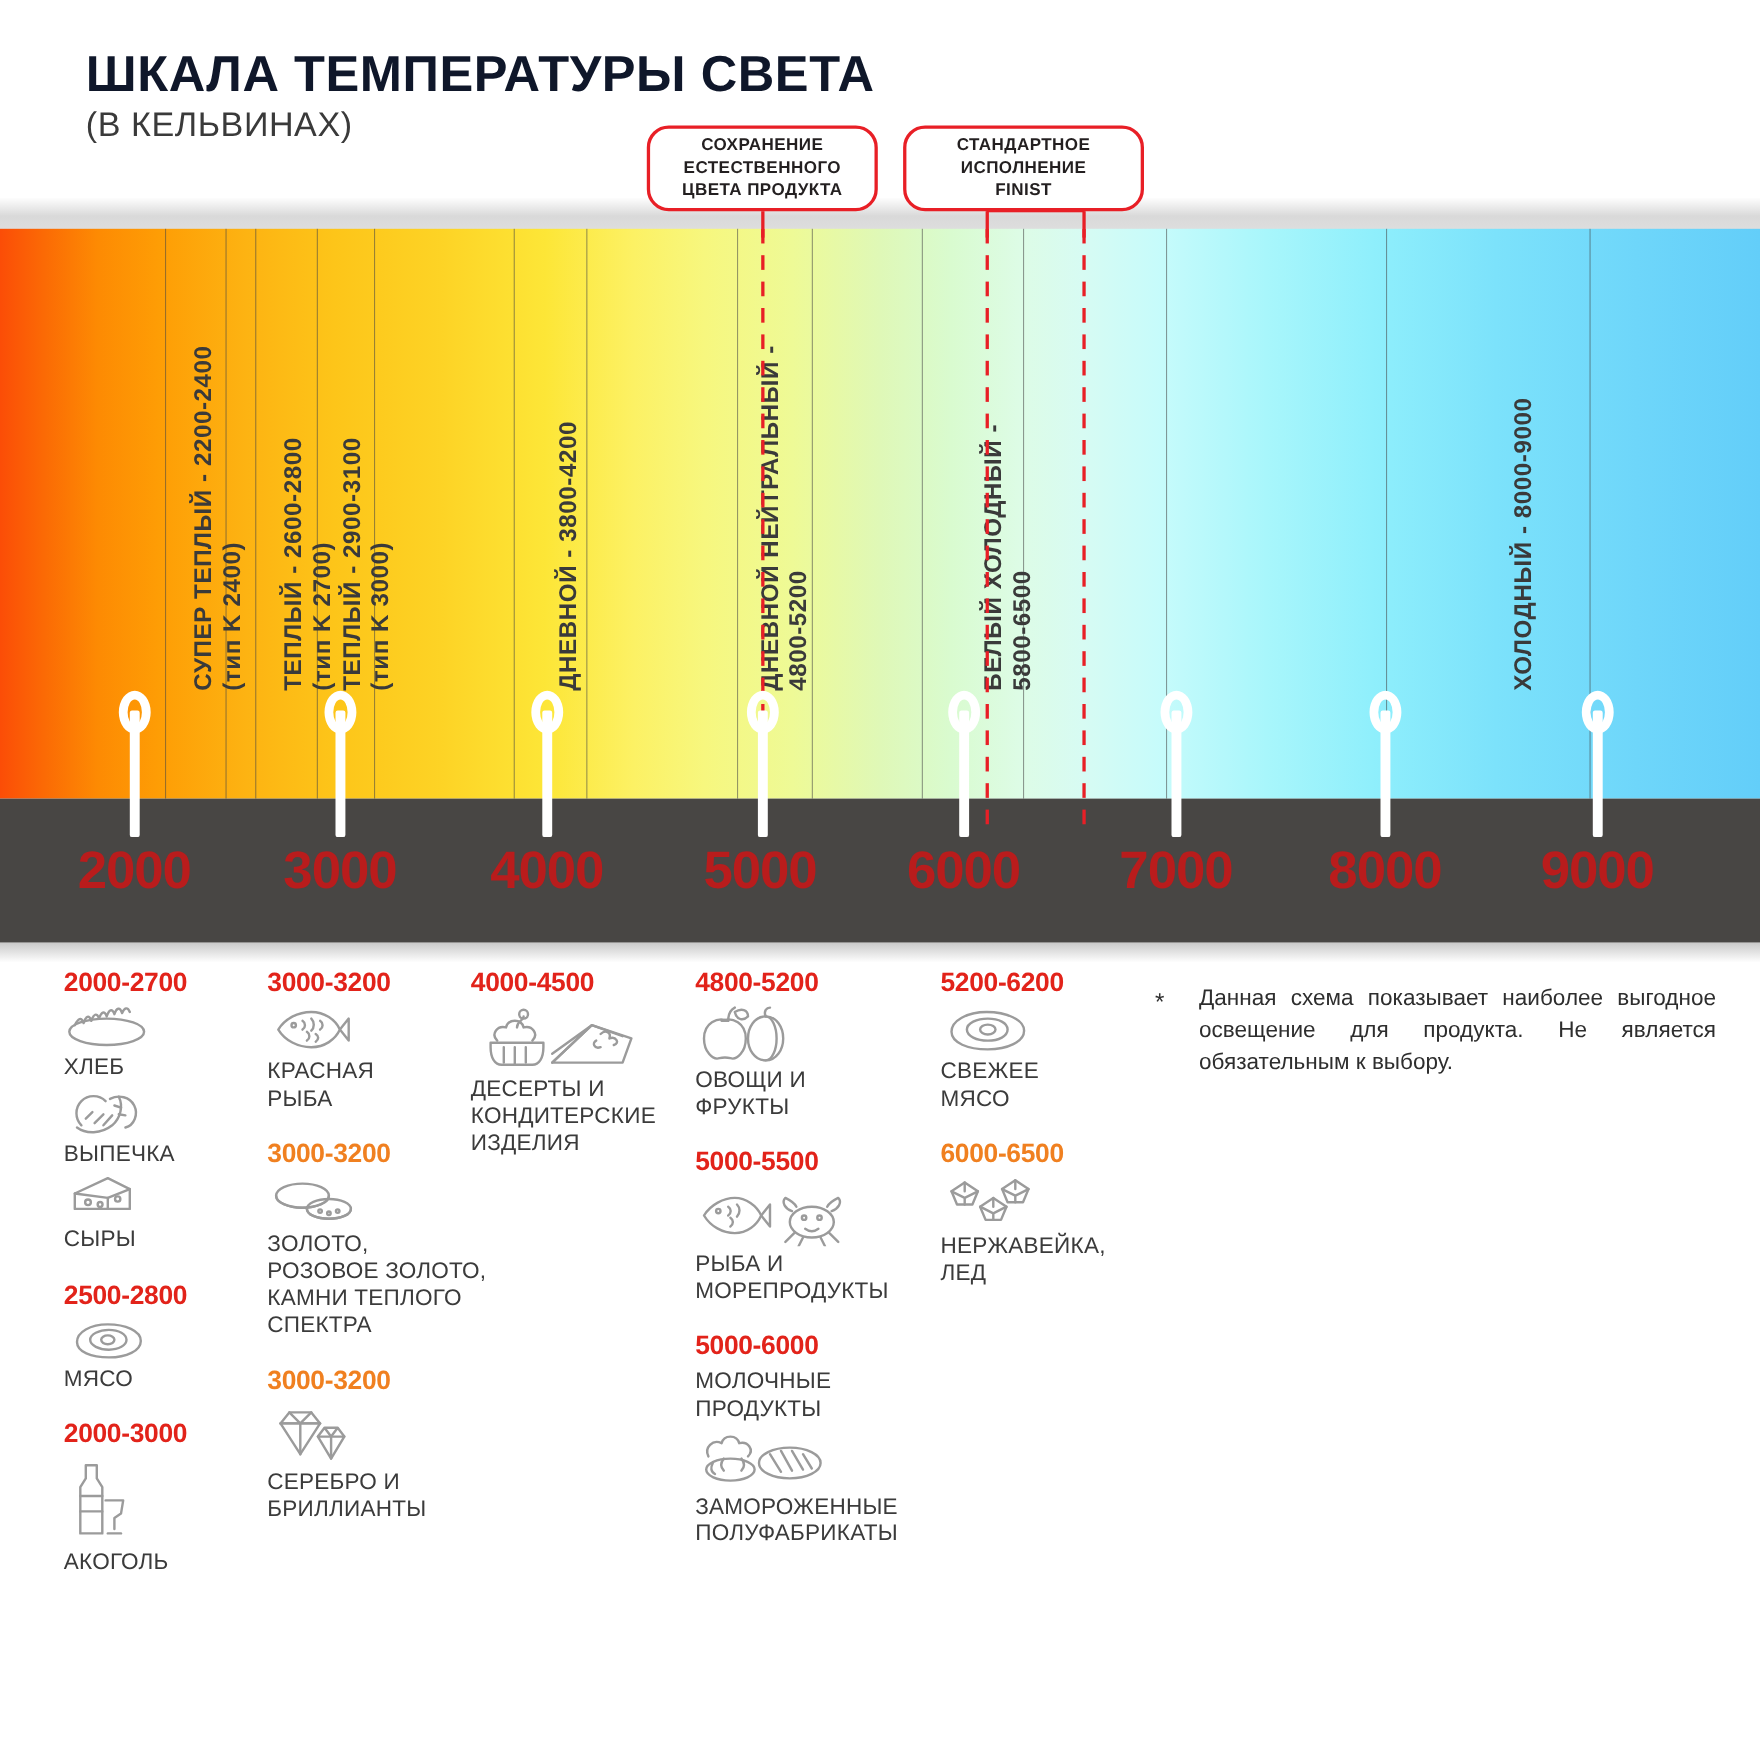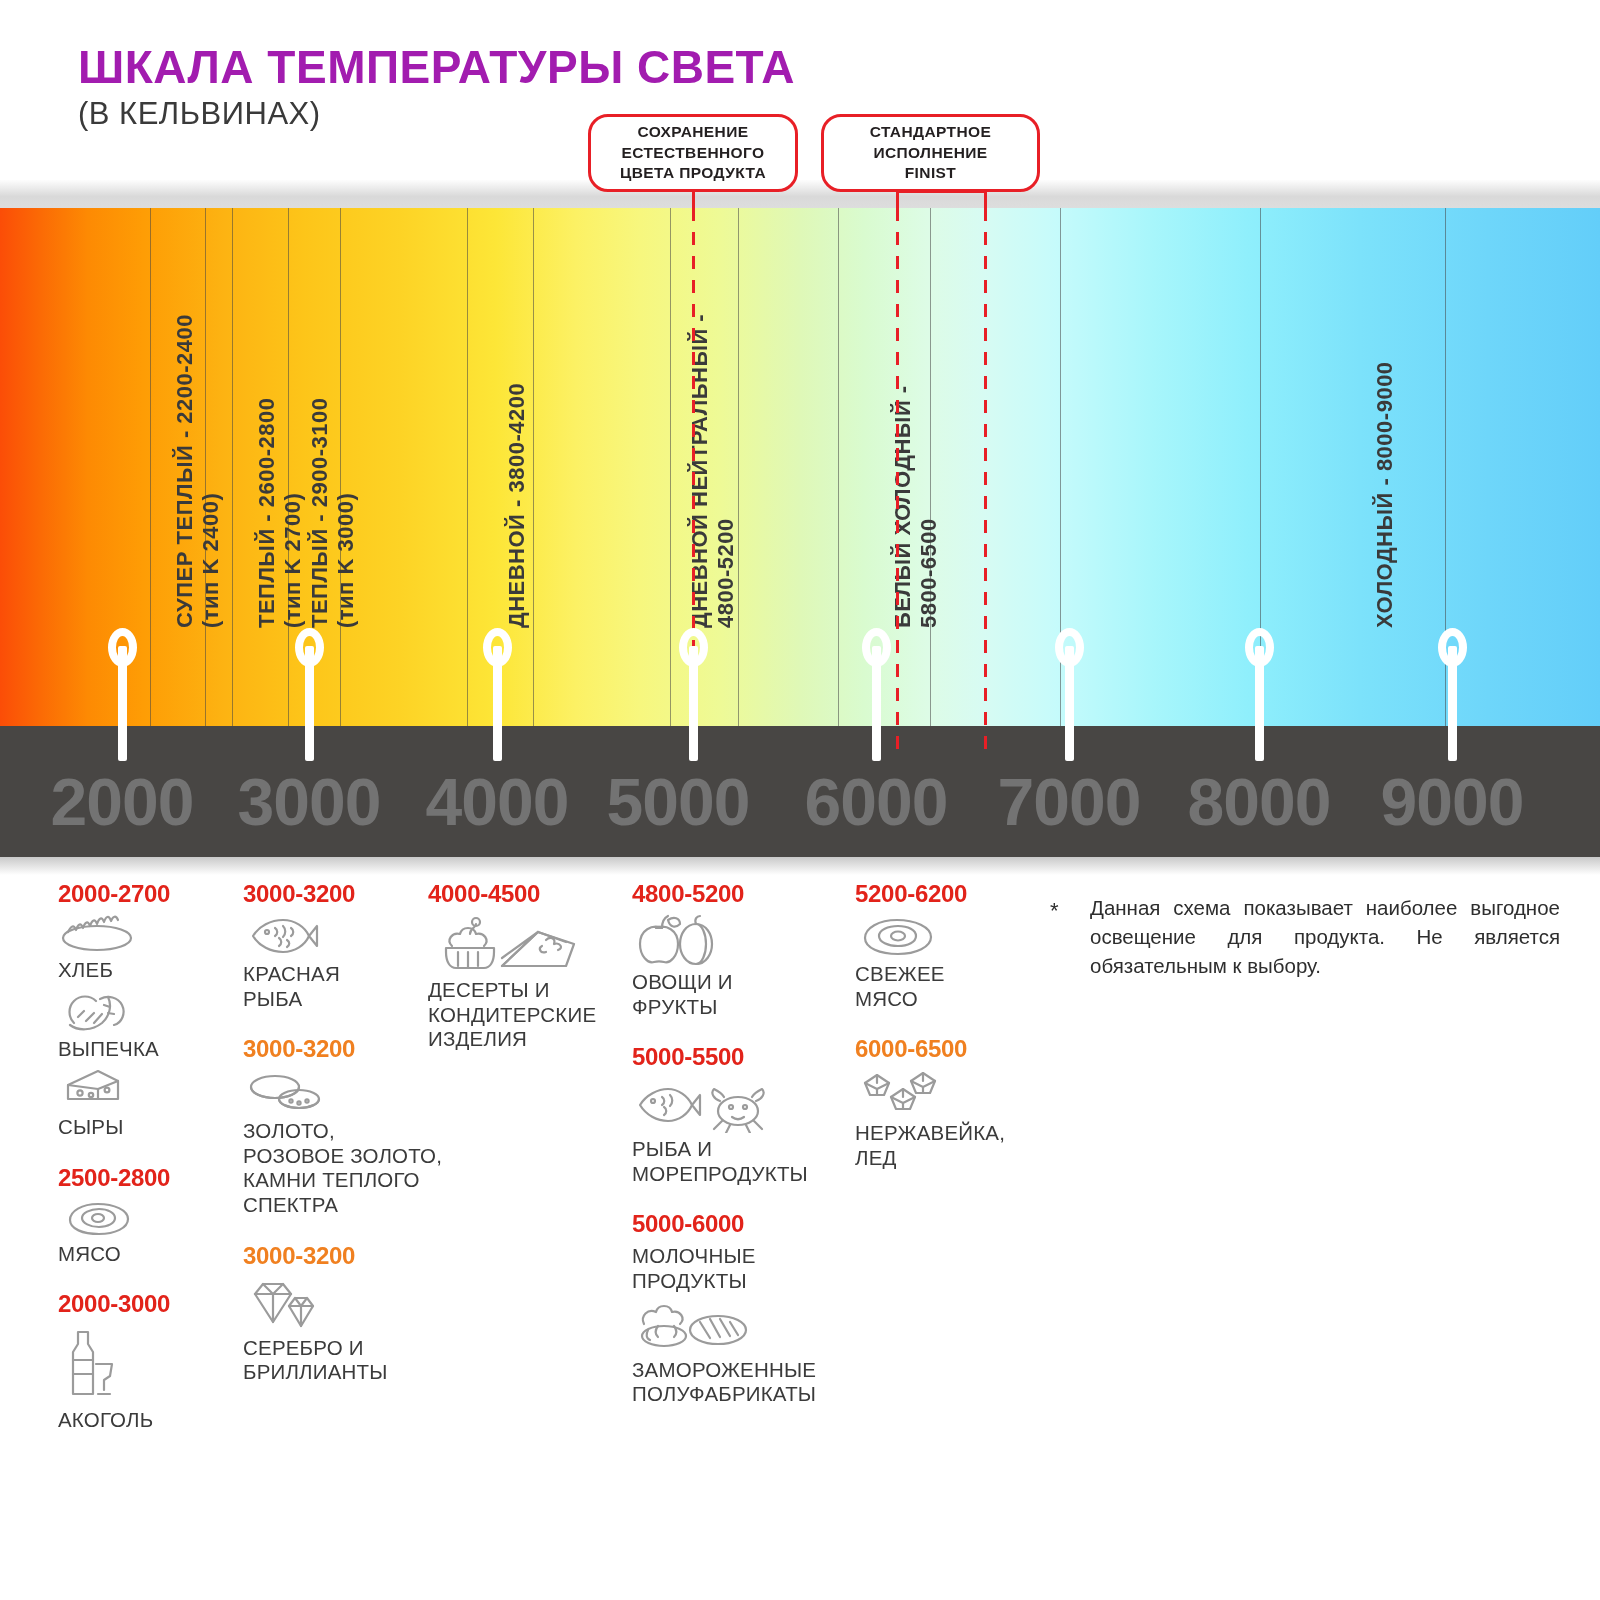--- a/index.html
+++ b/index.html
@@ -9,21 +9,21 @@
     font-family:"Liberation Sans", sans-serif;
     overflow:hidden;
     position:relative;
   }
 
   
   #header{position:absolute;left:0;top:0;width:1600px;height:205px;}
   #title{
     position:absolute;left:78px;top:40px;
     font-size:46px;font-weight:bold;letter-spacing:.5px;
-    color:#a21caf;font-family:"Liberation Sans",sans-serif;
+    color:#0f172a;font-family:"Liberation Sans",sans-serif;
   }
   #subtitle{
     position:absolute;left:78px;top:96px;
     font-size:31px;color:#3a3a3a;letter-spacing:.5px;
   }
 
   
   .callout{
     position:absolute;
     border:3px solid #e81f26;border-radius:20px;background:#ffffff;
@@ -97,21 +97,21 @@
   }
   #scaleshadow{
     position:absolute;left:0;top:857px;width:1600px;height:18px;
     background:linear-gradient(#c9c9c9 0%, #ffffff 100%);
   }
   .pin{position:absolute;z-index:7;}
   .pin .stem{position:absolute;left:10px;top:18px;width:9px;height:115px;background:#fff;border-radius:2px;}
   .pin .ring{position:absolute;left:0;top:0;width:29px;height:39px;border:8px solid #fff;border-radius:50%;box-sizing:border-box;}
   .scalenum{
     position:absolute;top:764px;
-    font-size:66px;font-weight:bold;color:#737373;
+    font-size:48px;font-weight:bold;color:#b91c1c;
     letter-spacing:-1px;text-align:center;width:180px;
     z-index:8;
   }
 
   
   #legend{position:absolute;left:0;top:880px;width:1600px;height:720px;}
   .col{position:absolute;top:0;}
   .group{margin-bottom:6px;}
   .range{
     font-size:24px;font-weight:bold;letter-spacing:-.3px;
@@ -205,21 +205,21 @@
     <div class="scalenum" style="left: 219px;">3000</div>
     <div class="pin" style="left: 483px; top: 628px; width: 29px; height: 133px;">
       <div class="stem"></div>
       <div class="ring"></div>
     </div>
     <div class="scalenum" style="left: 407px;">4000</div>
     <div class="pin" style="left: 679px; top: 628px; width: 29px; height: 133px;">
       <div class="stem"></div>
       <div class="ring"></div>
     </div>
-    <div class="scalenum" style="left: 588px;">5000</div>
+    <div class="scalenum" style="left: 601px;">5000</div>
     <div class="pin" style="left: 862px; top: 628px; width: 29px; height: 133px;">
       <div class="stem"></div>
       <div class="ring"></div>
     </div>
     <div class="scalenum" style="left: 786px;">6000</div>
     <div class="pin" style="left: 1055px; top: 628px; width: 29px; height: 133px;">
       <div class="stem"></div>
       <div class="ring"></div>
     </div>
     <div class="scalenum" style="left: 979px;">7000</div>

